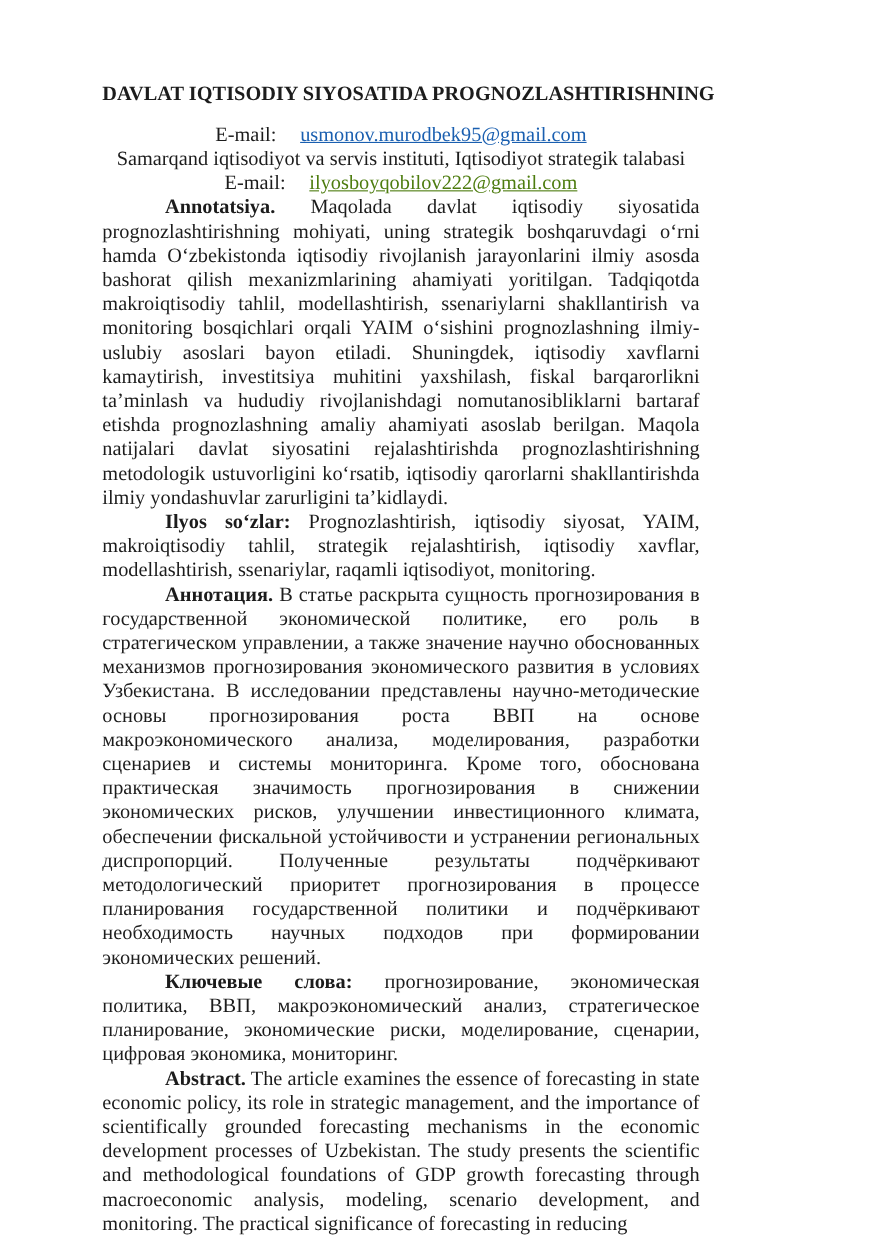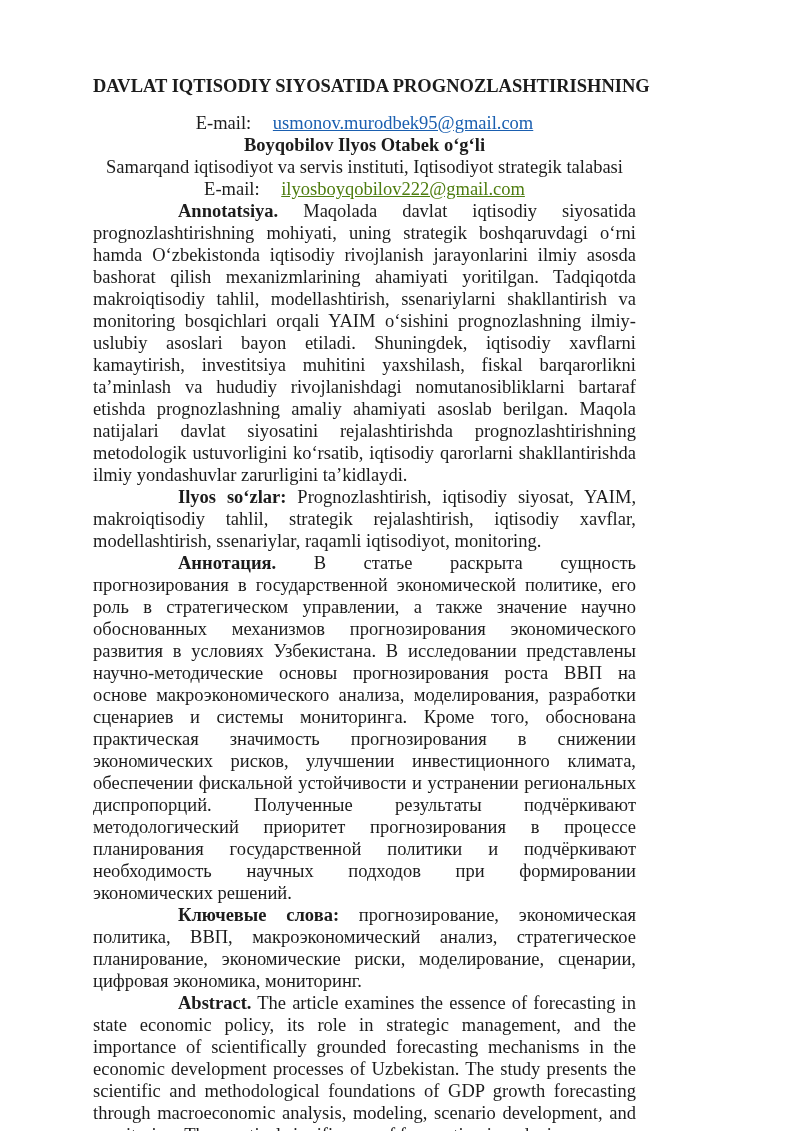--- a/index.html
+++ b/index.html
@@ -43,39 +43,37 @@
     margin-left: 17px;
   }
   .para {
     margin: 0;
     text-align: justify;
     text-indent: 57px;
     line-height: 22px;
   }
   .para .lead {
     font-weight: bold;
-    margin-left: 28px;
   }
 </style>
 </head>
 <body>
 
 <div class="page" style="color: rgb(28, 28, 28);">
 
   <h1 class="title">
     <span class="tline">DAVLAT IQTISODIY SIYOSATIDA PROGNOZLASHTIRISHNING</span>
   </h1>
 
   <div>
     <div class="centerline">
       <span>E-mail:</span>
       <a class="email-link" href="#" style="color: rgb(26, 95, 176);">usmonov.murodbek95@gmail.com</a>
     </div>
 
-    <div class="centerline author-name">Boyqobilov Ilyos Otabek o‘g‘li</div>
     <div class="centerline">Samarqand iqtisodiyot va servis instituti, Iqtisodiyot strategik talabasi</div>
     <div class="centerline">
       <span>E-mail:</span>
       <a class="email-link" href="#" style="color: #4d7c0f;">ilyosboyqobilov222@gmail.com</a>
     </div>
   </div>
 
   <p class="para">
     <b class="lead">Annotatsiya.</b>
     <span>Maqolada davlat iqtisodiy siyosatida prognozlashtirishning mohiyati, uning strategik boshqaruvdagi o‘rni hamda O‘zbekistonda iqtisodiy rivojlanish jarayonlarini ilmiy asosda bashorat qilish mexanizmlarining ahamiyati yoritilgan. Tadqiqotda makroiqtisodiy tahlil, modellashtirish, ssenariylarni shakllantirish va monitoring bosqichlari orqali YAIM o‘sishini prognozlashning ilmiy-uslubiy asoslari bayon etiladi. Shuningdek, iqtisodiy xavflarni kamaytirish, investitsiya muhitini yaxshilash, fiskal barqarorlikni ta’minlash va hududiy rivojlanishdagi nomutanosibliklarni bartaraf etishda prognozlashning amaliy ahamiyati asoslab berilgan. Maqola natijalari davlat siyosatini rejalashtirishda prognozlashtirishning metodologik ustuvorligini ko‘rsatib, iqtisodiy qarorlarni shakllantirishda ilmiy yondashuvlar zarurligini ta’kidlaydi.</span>

